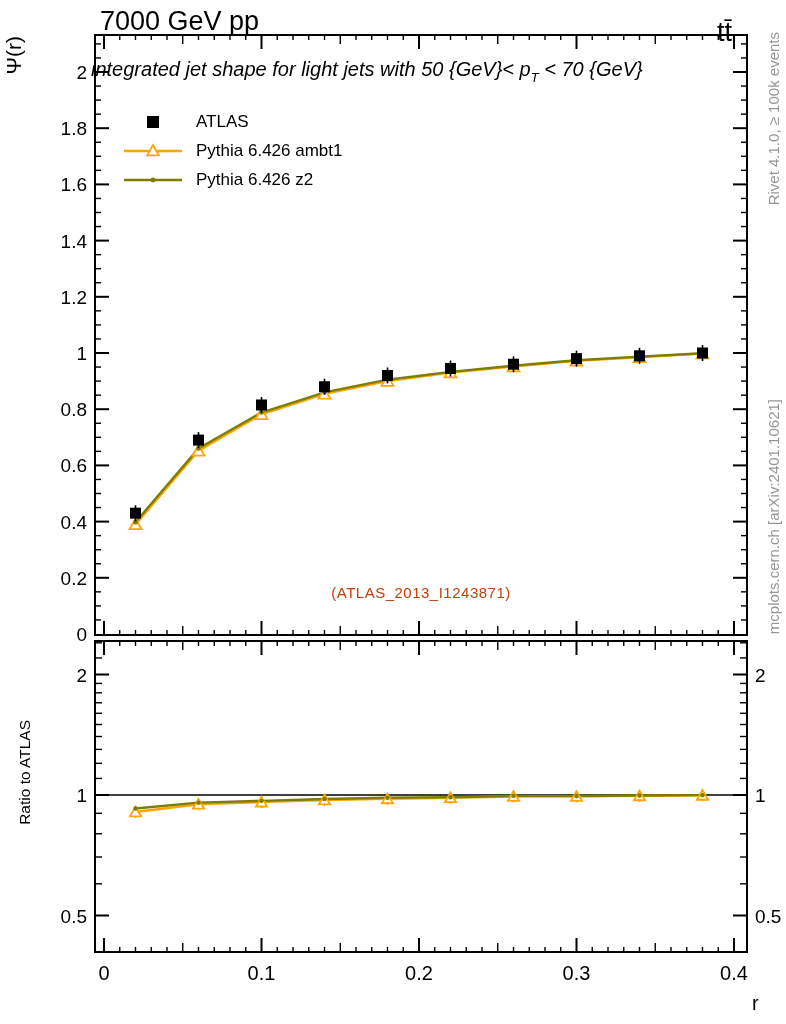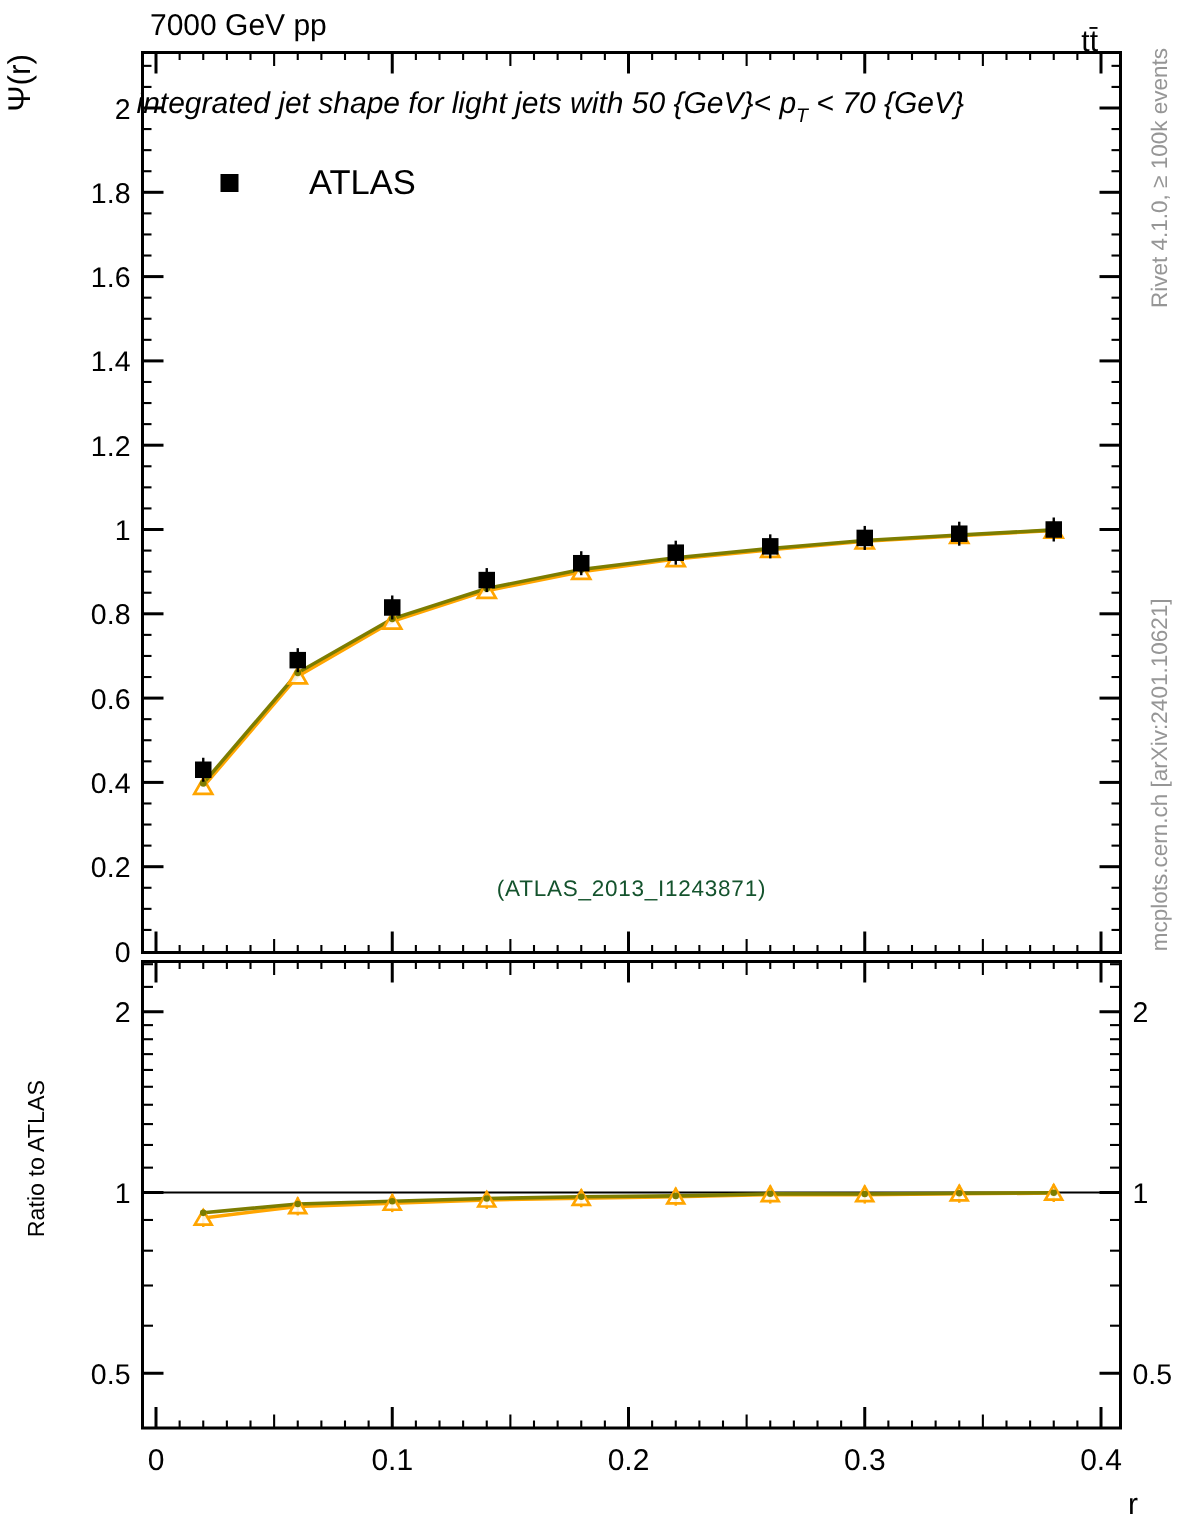--- a/index.html
+++ b/index.html
@@ -1,32 +1,32 @@
 <!DOCTYPE html>
 <html><head>
 <meta charset="utf-8">
 <style>
   html,body{margin:0;padding:0;background:#fff;}
   #page{position:relative;width:786px;height:1024px;background:#ffffff;overflow:hidden;
         font-family:"Liberation Sans", sans-serif;color:#000;}
   #plot-svg{position:absolute;left:0;top:0;}
   .abs{position:absolute;white-space:nowrap;}
-  .hdr{font-size:20px;}
+  .hdr{font-size:27px;}
   .title{font-size:20px;font-style:italic;}
   .title .sub{font-size:13px;vertical-align:-6px;}
   .vtext{writing-mode:vertical-rl;transform:rotate(180deg);}
   .gray{color:#969696;font-size:15px;}
-  .watermark{color:#14532d;font-size:15px;letter-spacing:.5px;}
+  .watermark{color:#c2410c;font-size:15px;letter-spacing:.5px;}
   .ylab{font-size:21px;}
   .ratiolab{font-size:15.5px;}
   .xlab{font-size:20px;}
   #legend{position:absolute;left:118px;top:107px;}
   .lrow{display:flex;align-items:center;height:29px;}
   .lmark{width:72px;height:16px;flex:0 0 72px;}
-  .llab{font-size:23px;margin-left:16px;}
+  .llab{font-size:17px;margin-left:6px;}
 </style>
 </head>
 <body>
 
 <div id="page">
 
   <svg id="plot-svg" width="786" height="1024" viewBox="0 0 786 1024">
       <rect x="95" y="35" width="652" height="600" fill="none" stroke="#000" stroke-width="2"></rect>
       <rect x="95" y="641" width="652" height="311" fill="none" stroke="#000" stroke-width="2"></rect>
       <line x1="104" y1="635" x2="104" y2="621" stroke="#000" stroke-width="2"></line>
@@ -419,20 +419,34 @@
     <span>integrated jet shape for light jets with 50 {GeV}&lt; p</span><span class="sub">T</span><span> &lt; 70 {GeV}</span>
   </div>
 
   <div id="legend">
     <div class="lrow">
       <svg class="lmark" viewBox="0 0 72 16">
         <rect x="29" y="2" width="12" height="12" fill="#000"></rect>
       </svg>
       <span class="llab">ATLAS</span>
     </div>
+    <div class="lrow">
+      <svg class="lmark" viewBox="0 0 72 16">
+        <line x1="6" y1="8" x2="64" y2="8" stroke="#ffa500" stroke-width="2.4"></line>
+        <polygon points="35,2 40.8,12.4 29.2,12.4" fill="#ffffff" stroke="#ffa500" stroke-width="1.8"></polygon>
+      </svg>
+      <span class="llab">Pythia 6.426 ambt1</span>
+    </div>
+    <div class="lrow">
+      <svg class="lmark" viewBox="0 0 72 16">
+        <line x1="6" y1="8" x2="64" y2="8" stroke="#7d7d00" stroke-width="2.4"></line>
+        <circle cx="35" cy="8" r="2.4" fill="#7d7d00"></circle>
+      </svg>
+      <span class="llab">Pythia 6.426 z2</span>
+    </div>
   </div>
 
   <div class="abs vtext ylab" style="left:2px;top:36px;">Ψ(r)</div>
 
   <div class="abs vtext ratiolab" style="left:16px;top:720px;">Ratio to ATLAS</div>
 
   <div class="abs vtext gray" style="right:4px;top:32px;">Rivet 4.1.0, ≥ 100k events</div>
 
   <div class="abs vtext gray" style="right:4px;bottom:390px;">mcplots.cern.ch [arXiv:2401.10621]</div>
 

